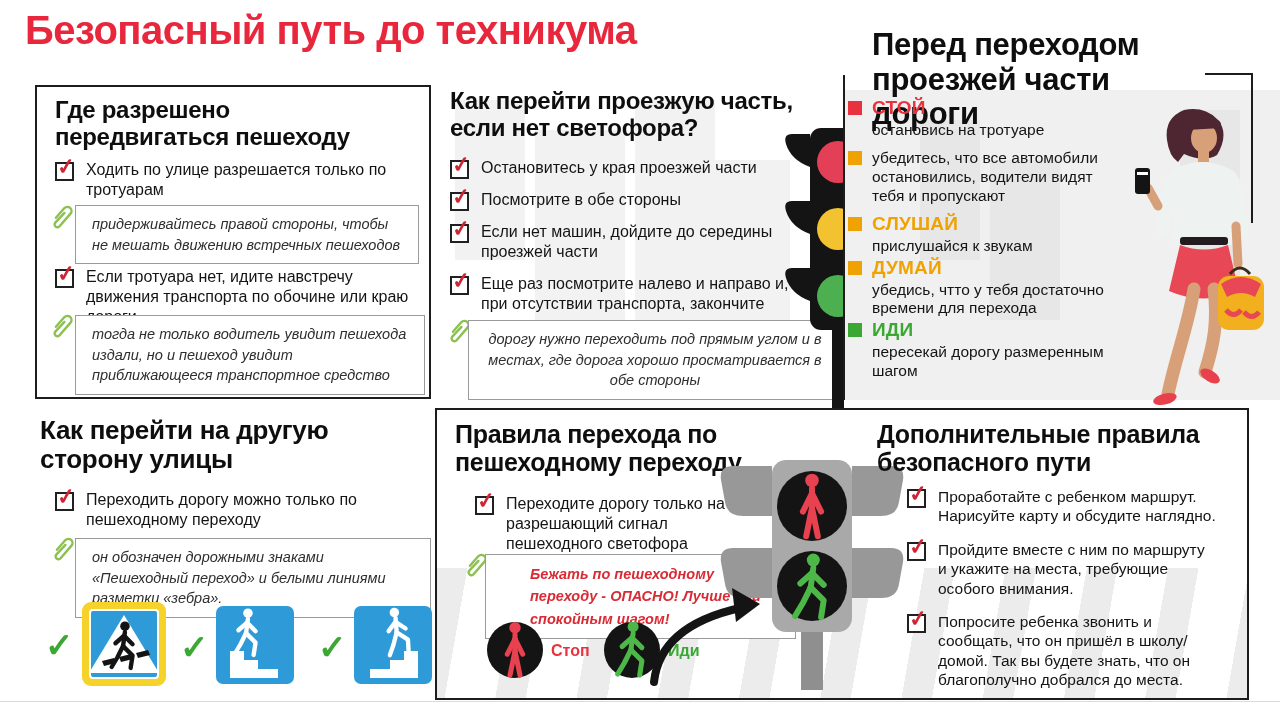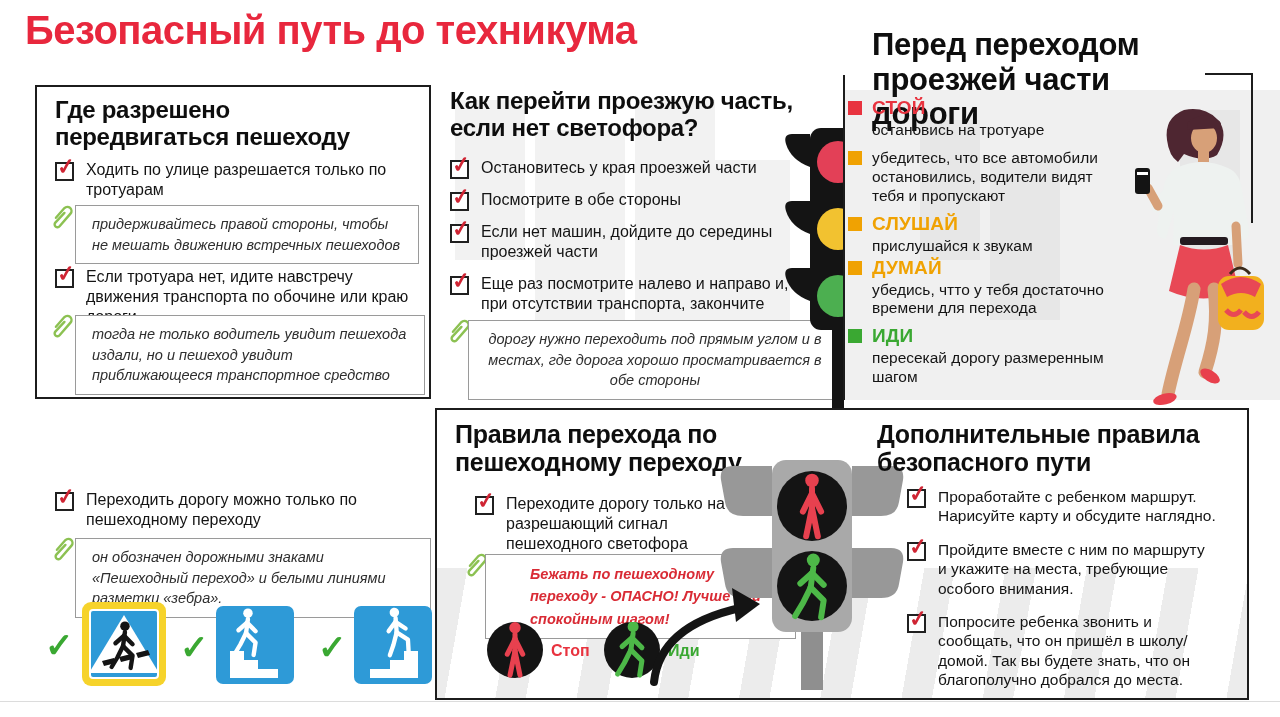--- a/index.html
+++ b/index.html
@@ -140,21 +140,21 @@
         <div class="step-desc">убедитесь, что все автомобили остановились, водители видят тебя и пропускают</div>
       </div>
     </div>
     <div style="display:flex;gap:10px;margin-bottom:1px;">
       <span class="bullet" style="background:#f0a202;"></span>
       <div>
         <div class="step-word" style="color:#f0a202;">СЛУШАЙ</div>
         <div class="step-desc">прислушайся к звукам</div>
       </div>
     </div>
-    <div style="display:flex;gap:10px;margin-bottom:7px;">
+    <div style="display:flex;gap:10px;margin-bottom:1px;">
       <span class="bullet" style="background:#f0a202;"></span>
       <div>
         <div class="step-word" style="color:#f0a202;">ДУМАЙ</div>
         <div class="step-desc">убедись, чтто у тебя достаточно времени для перехода</div>
       </div>
     </div>
     <div style="display:flex;gap:10px;">
       <span class="bullet" style="background:#3aa832;"></span>
       <div>
         <div class="step-word" style="color:#3aa832;">ИДИ</div>
@@ -182,20 +182,21 @@
     <ellipse cx="47" cy="303" rx="12" ry="5.5" fill="#e8404d" transform="rotate(-14 47 303)"></ellipse>
     <ellipse cx="92" cy="280" rx="11" ry="5.5" fill="#e8404d" transform="rotate(32 92 280)"></ellipse>
     <path d="M112,178 q10,-12 20,0" stroke="#3a2a1a" stroke-width="3" fill="none"></path>
     <rect x="100" y="180" width="46" height="54" rx="11" fill="#f2b01e"></rect>
     <path d="M103,188 q20,-14 40,0 l-6,13 q-14,-8 -28,0 z" fill="#e84855"></path>
     <path d="M108,214 q8,9 15,0" stroke="#e84855" stroke-width="5" fill="none"></path>
     <path d="M126,216 q8,9 15,0" stroke="#e84855" stroke-width="5" fill="none"></path>
   </svg>
 
   <div class="abs" style="left:40px;top:416px;width:400px;height:290px;">
+    <div class="abs sec-title" style="left:0px;top:0px;width:330px;font-size:26px;">Как перейти на другую сторону улицы</div>
     <div class="abs item" style="left:15px;top:74px;width:330px;">
       <span class="cb"></span>
       <span>Переходить дорогу можно только по пешеходному переходу</span>
     </div>
     <svg class="clip" viewBox="0 0 24 28" style="left:8px;top:118px;">
       <path d="M7,13 L14,5 a3.4,3.4 0 0 1 5,4.6 L10,20 a2.3,2.3 0 0 1 -3.5,-3 L14,9" stroke="#8cc152" fill="none" stroke-width="2" stroke-linecap="round"></path>
     </svg>
     <div class="abs note" style="left:35px;top:122px;width:328px;">он обозначен дорожными знаками «Пешеходный переход» и белыми линиями разметки «зебра».</div>
 
     <span class="abs gcheck" style="left:5px;top:212px;">✓</span>

